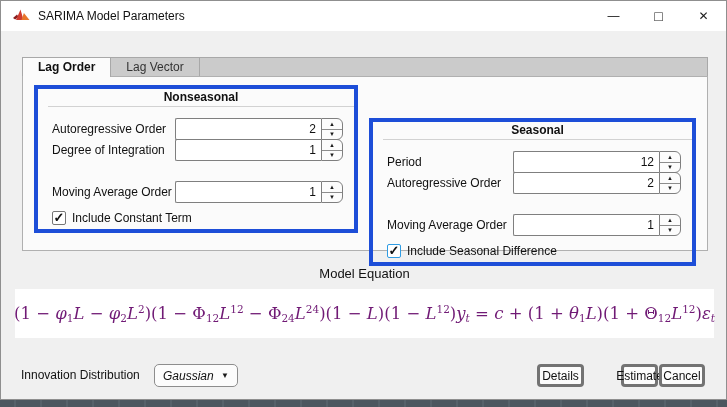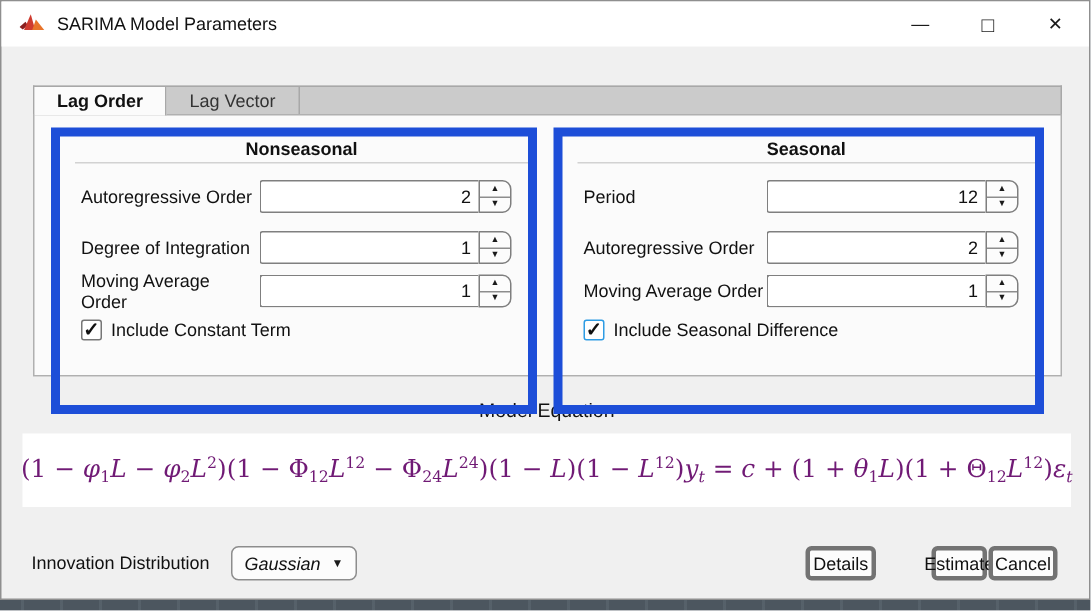--- a/index.html
+++ b/index.html
@@ -19,28 +19,28 @@
   .wbtn.max { font-size:14px; }
   
   .tabbar { position:absolute; left:21px; top:56px; width:686px; height:19px; background:#cbcbcb;
     border:1px solid #a8a8a8; border-bottom:none; display:flex; align-items:flex-start; }
   .tab { height:18px; line-height:18px; padding:0 15px; font-size:12px; color:#333;
     border-right:1px solid #a8a8a8; background:#cbcbcb; }
   .tab.active { position:relative; z-index:3; height:19px; line-height:18px; background:#fbfbfb; color:#111;font-weight:bold; }
   .tabpage { position:absolute; left:21px; top:75px; width:686px; height:175px; background:#fbfbfb;
     border:1px solid #b0b0b0; z-index:1; }
   
-  .panel { position:absolute; top:8px; height:191px; border:6px solid #1d4ed8;padding-left:10px; }
+  .panel { position:absolute; top:8px; height:148px; border:4px solid #1d4ed8;padding-left:10px; }
   .panel.left  { left:11px;  width:324px; }
-  .panel.right { left:346px; width:327px; }
+  .panel.right { left:346px; width:327px;margin-top:33px; }
   .panel-title { height:18px; line-height:17px; text-align:center; font-weight:bold; font-size:12px;
     color:#111; border-bottom:1px solid #d2d2d2; }
   .prow { position:absolute; left:14px; right:11px; height:22px; display:flex;
     justify-content:space-between; align-items:center; }
-  .prow.r1 { top:29px; } .prow.r2 { top:63px; } .prow.r3 { top:92px; }
+  .prow.r1 { top:29px; } .prow.r2 { top:50px; } .prow.r3 { top:92px; }
   .prow-label { font-size:12px; color:#111; }
   .spinner { width:168px; height:22px; display:flex; }
   .spin-input { flex:1; min-width:0; height:22px; border:1px solid #7f7f7f; border-right:none;
     border-radius:2px 0 0 2px; background:#fff; text-align:right; padding-right:5px;
     font-family:"Liberation Sans",sans-serif; font-size:12px; color:#111; outline:none; }
   .spin-btns { width:22px; display:flex; flex-direction:column; border:1px solid #7f7f7f;
     border-radius:0 6px 6px 0; background:#fcfcfc; overflow:hidden; }
   .spin-up,.spin-down { flex:1; display:flex; align-items:center; justify-content:center;
     font-size:6px; line-height:1; color:#1a1a1a; }
   .spin-up { border-bottom:1px solid #8d8d8d; }

